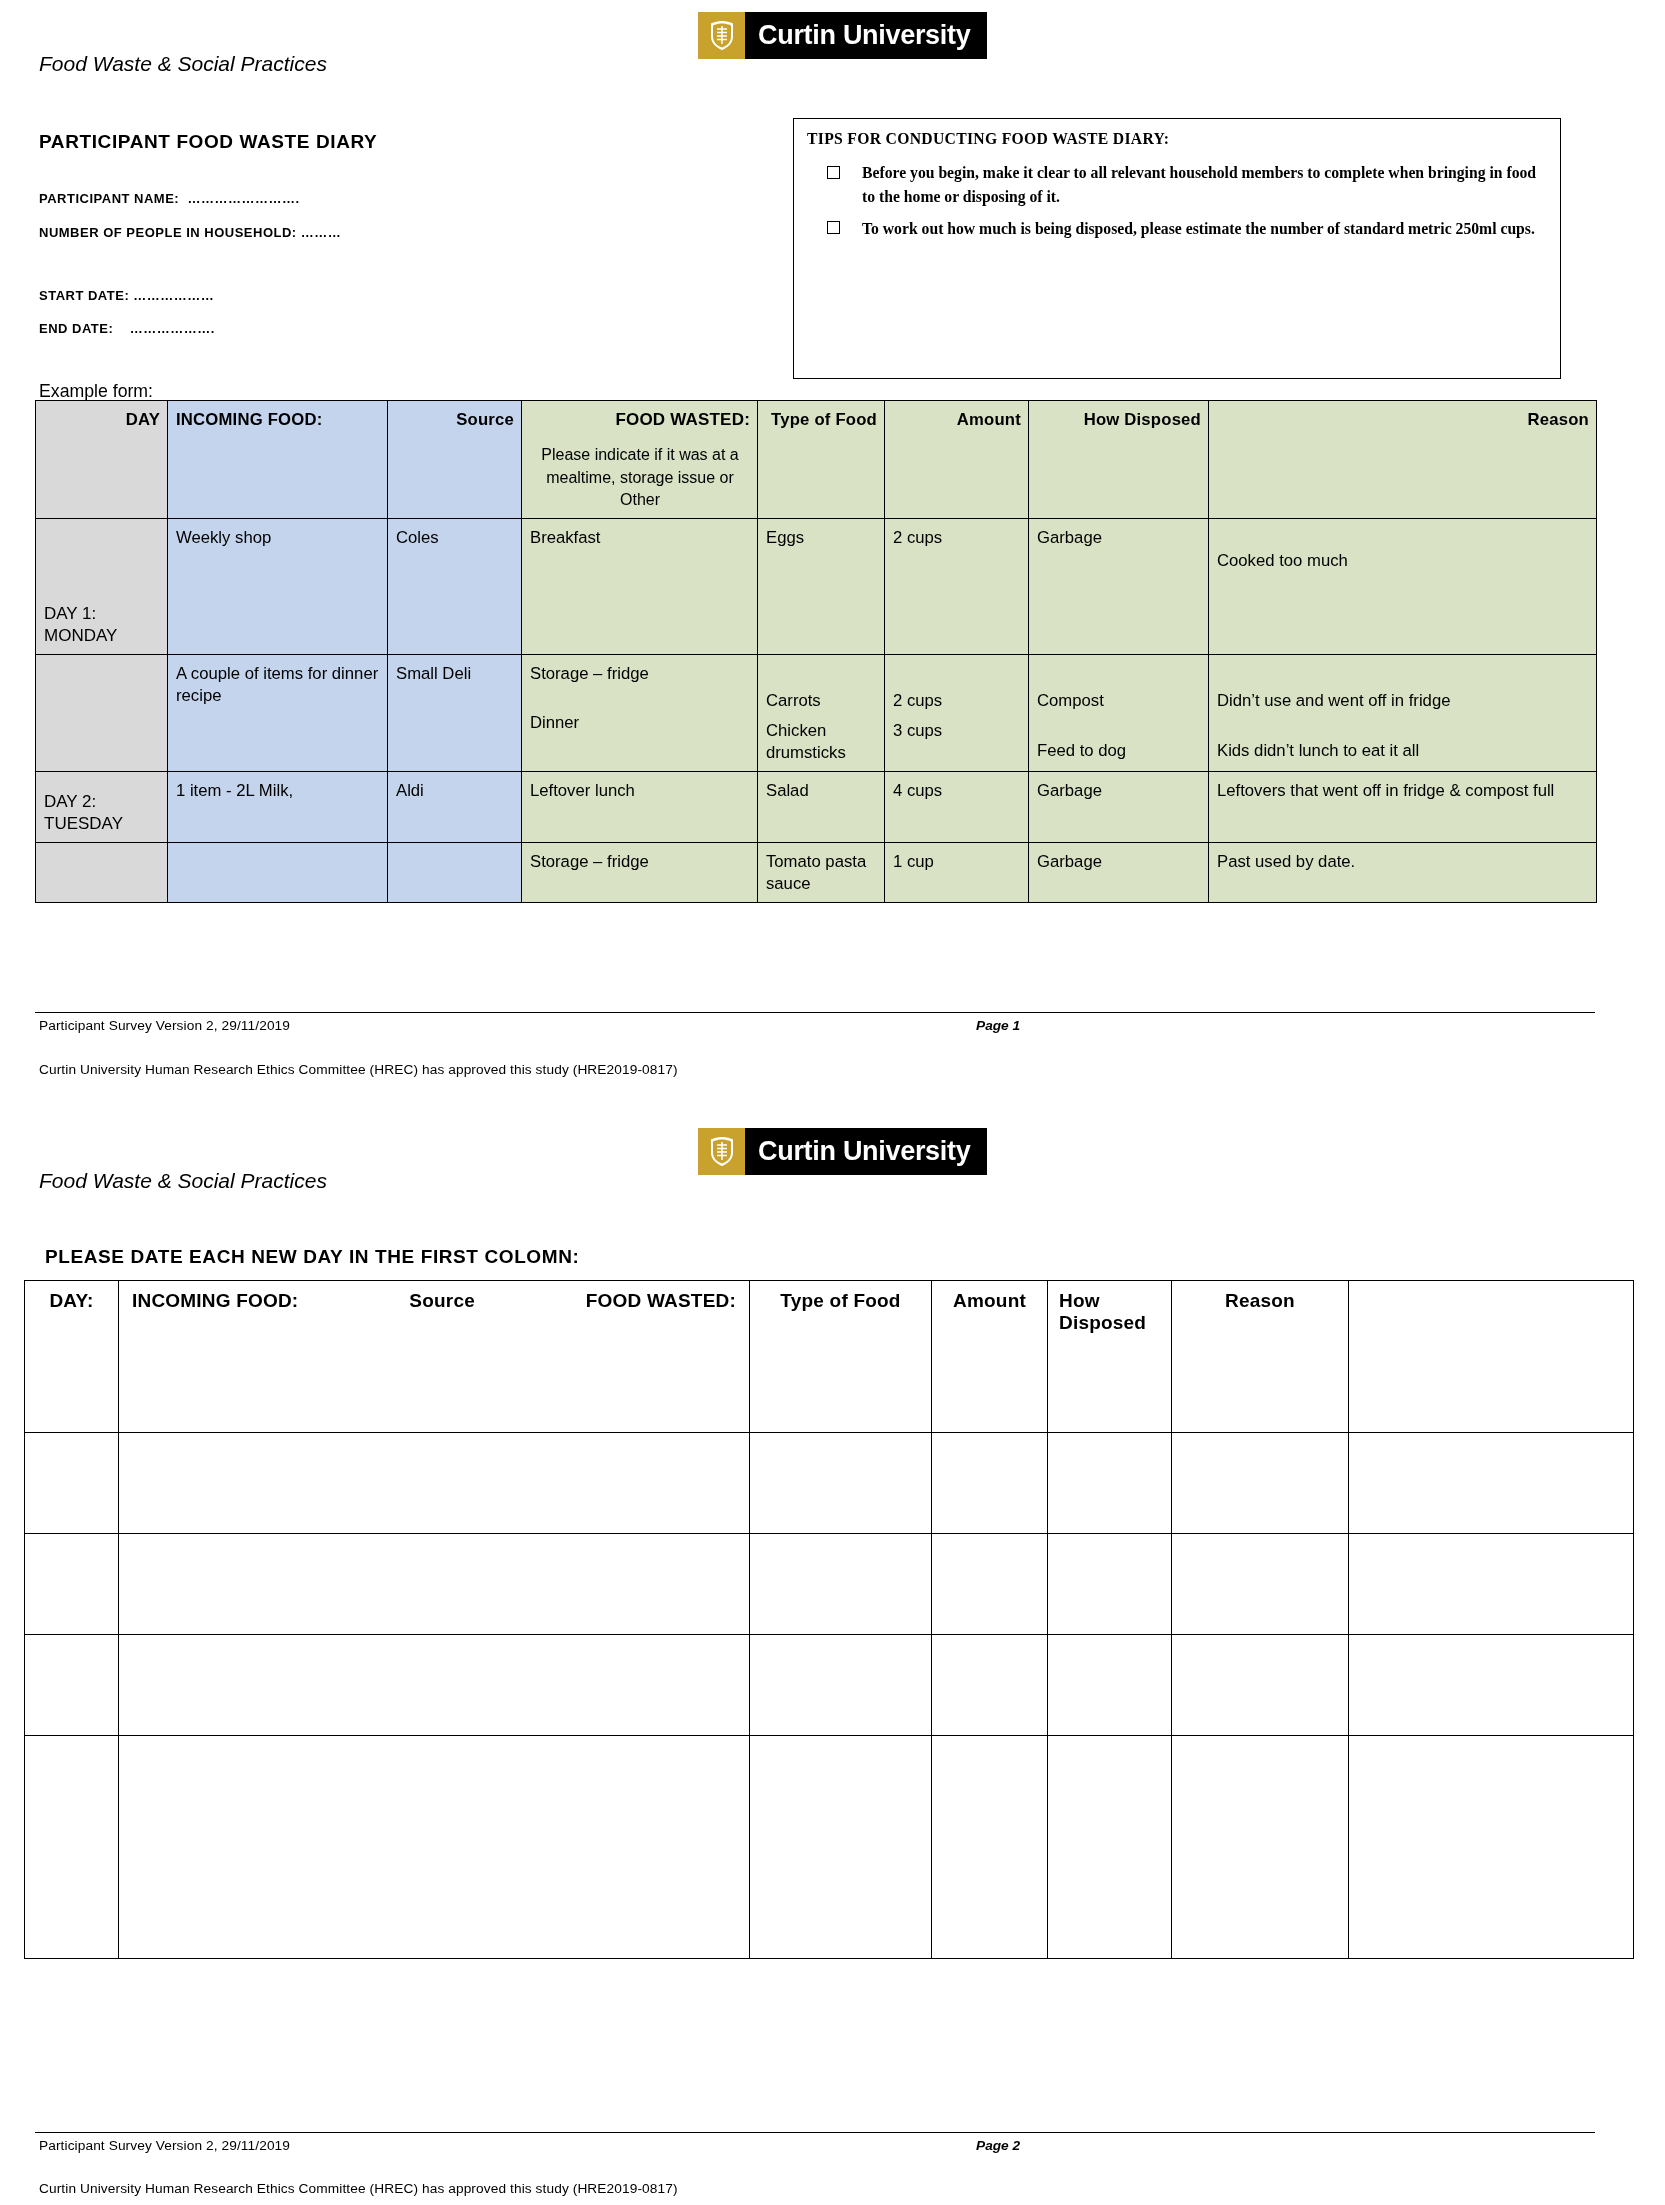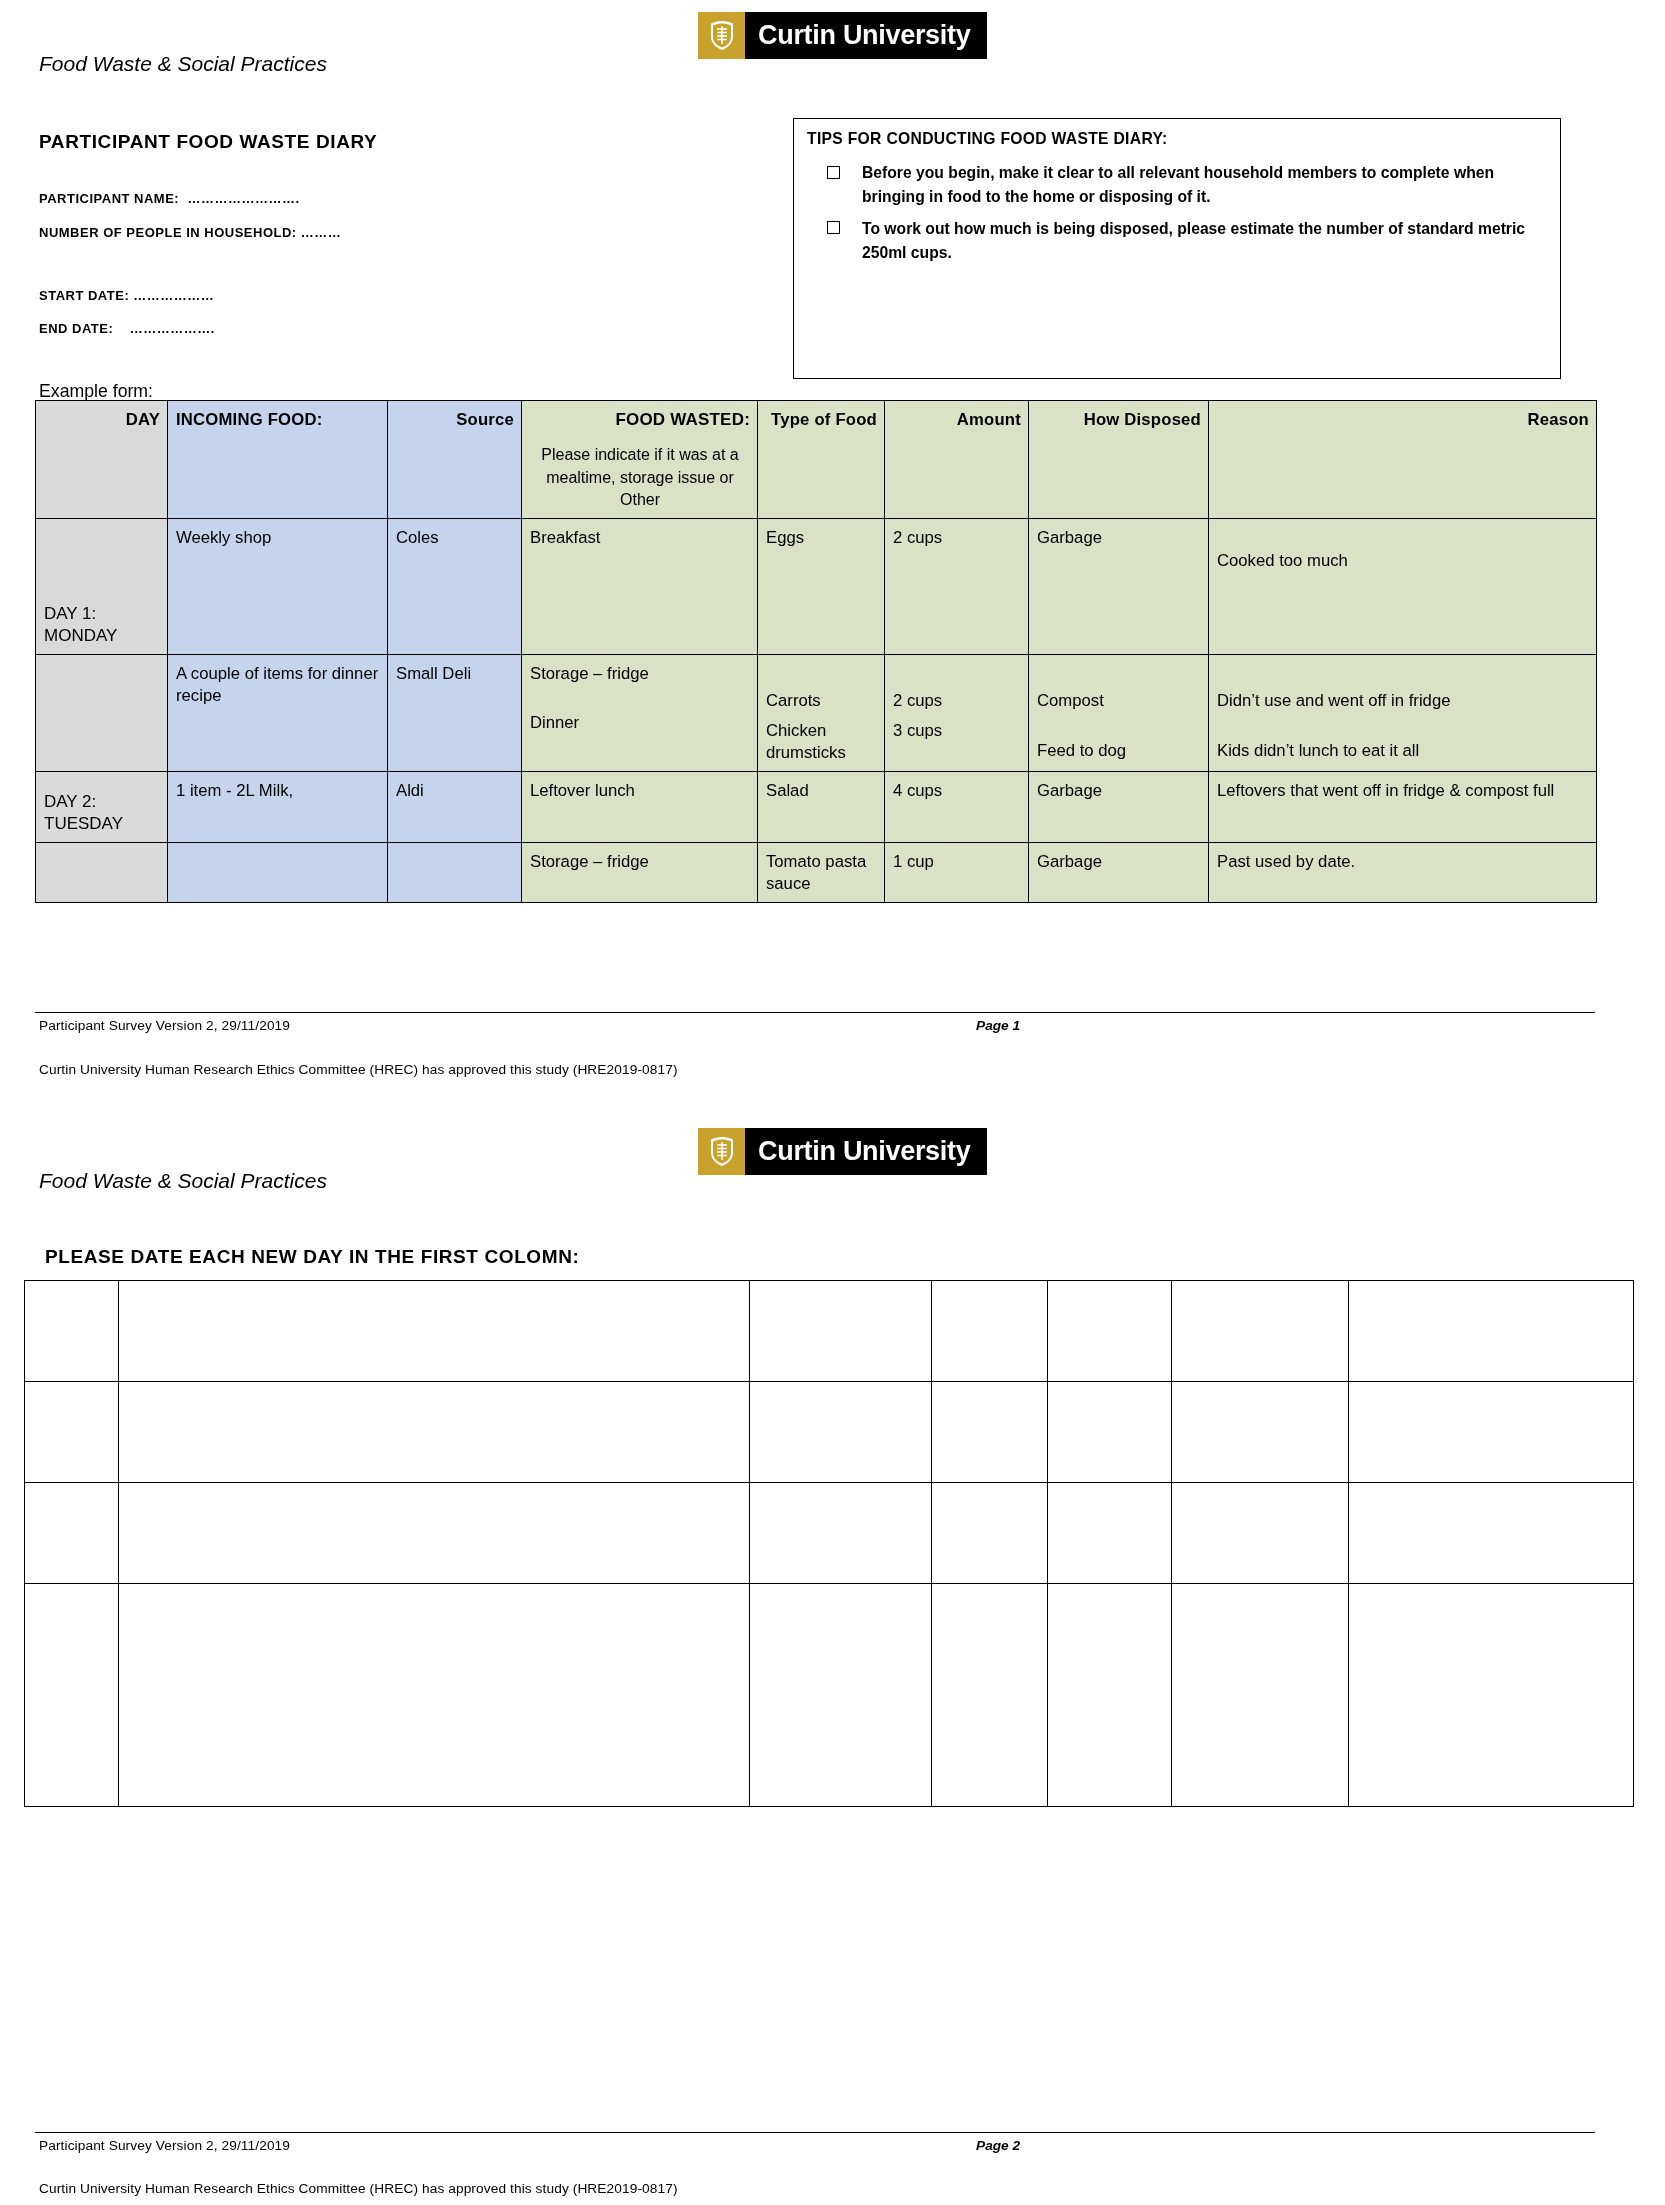--- a/index.html
+++ b/index.html
@@ -75,20 +75,21 @@
     font-size: 17.7px;
     font-weight: 400;
   }
 
   
   .tips-box {
     position: absolute;
     border: 1px solid #000000;
     box-sizing: border-box;
     padding: 11px 13px 13px 13px;
+    font-family: Liberation Serif, serif;
   }
   .tips-title {
     font-size: 15.7px;
     font-weight: 700;
     letter-spacing: 0.3px;
     margin-bottom: 13px;
   }
   .tips-list { margin: 0; padding: 0; list-style: none; }
   .tips-list li {
     display: flex;
@@ -365,20 +366,36 @@
     <colgroup>
       <col style="width:94px">
       <col style="width:631px">
       <col style="width:182px">
       <col style="width:116px">
       <col style="width:124px">
       <col style="width:177px">
       <col style="width:285px">
     </colgroup>
     <tbody>
+      <tr style="height:152px;">
+        <td class="hdc">DAY:</td>
+        <td class="hdc">
+          <div style="display:flex; justify-content:space-between; padding:0 5px;">
+            <span>INCOMING FOOD:</span>
+            <span>Source</span>
+            <span>FOOD WASTED:</span>
+          </div>
+        </td>
+        <td class="hdc">Type of Food</td>
+        <td class="hdc">Amount</td>
+        <td class="hdc lft" style="white-space:pre-line;">How
+Disposed</td>
+        <td class="hdc">Reason</td>
+        <td class="hdc" style="border-left:none;"></td>
+      </tr>
       <tr style="height:101px;">
         <td></td>
         <td></td>
         <td></td>
         <td></td>
         <td></td>
         <td></td>
         <td style="border-left:none;"></td>
       </tr>
       <tr style="height:101px;">

